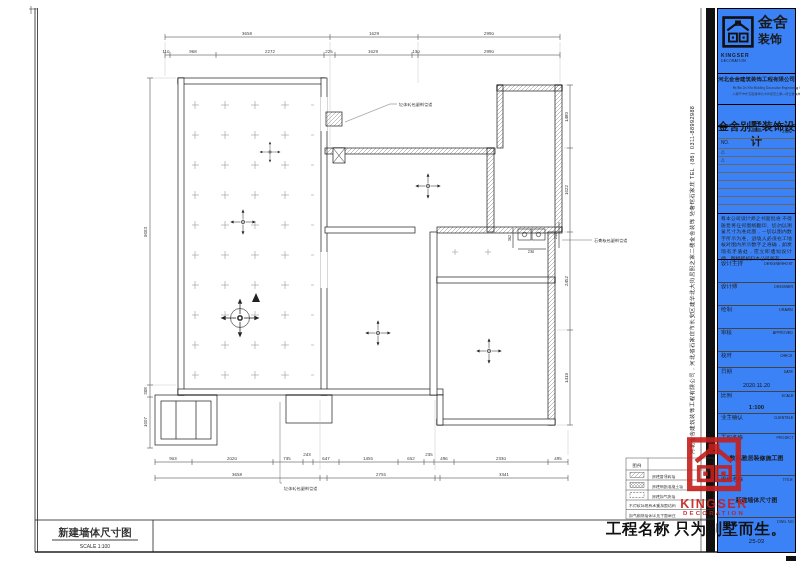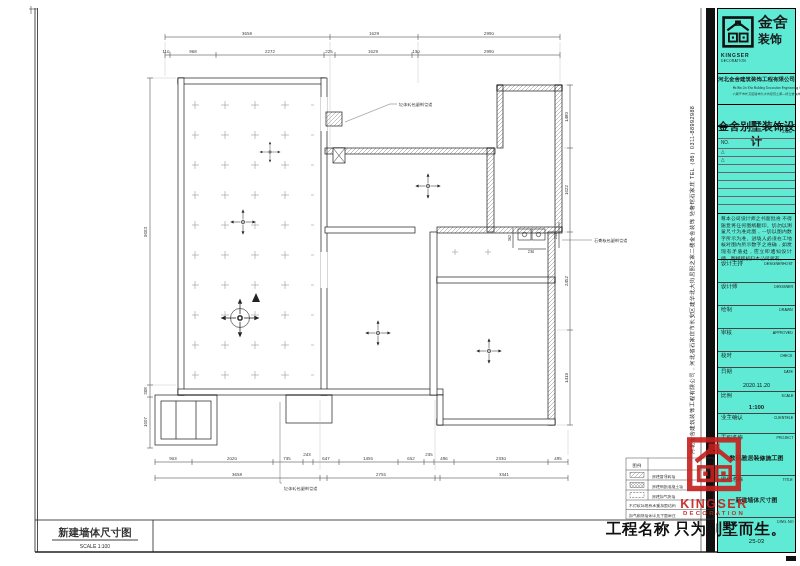--- a/index.html
+++ b/index.html
@@ -3,21 +3,21 @@
 <meta charset="utf-8">
 <style>
   html,body{margin:0;padding:0;background:#fafaf8;}
   #sheet{position:relative;width:800px;height:566px;background:#ffffff;overflow:hidden;
          font-family:"Liberation Sans",sans-serif;color:#1a1a1a;}
   svg text{font-family:"Liberation Sans",sans-serif;fill:#333;}
   .serif{font-family:"Liberation Serif",serif;}
 
   
   #titleblock{position:absolute;left:717px;top:8px;width:77px;height:543px;
-              border:1px solid #000;background:#5eead4;z-index:3;}
+              border:1px solid #000;background:#3b82f6;z-index:3;}
   .tb-abs{position:absolute;left:0;right:0;}
   .tb-row{position:absolute;left:0;right:0;border-bottom:1px solid #444;}
   .tb-label{position:absolute;left:3px;top:1px;font-size:5.5px;}
   .tb-en{position:absolute;right:2px;top:1.5px;font-size:5px;transform:scale(.72);transform-origin:right top;color:#222;}
   .tb-value{position:absolute;left:0;right:0;bottom:3px;text-align:center;font-size:6px;font-weight:bold;}
   .tb-value.plain{font-weight:normal;font-size:5.5px;}
   .ruled{border-bottom:0.5px solid #666;}
   #sidetext{position:absolute;left:689px;top:552px;width:544px;height:11px;z-index:2;
             transform:rotate(-90deg);transform-origin:0 0;font-size:5.5px;letter-spacing:.4px;
             white-space:nowrap;text-align:center;color:#222;}

